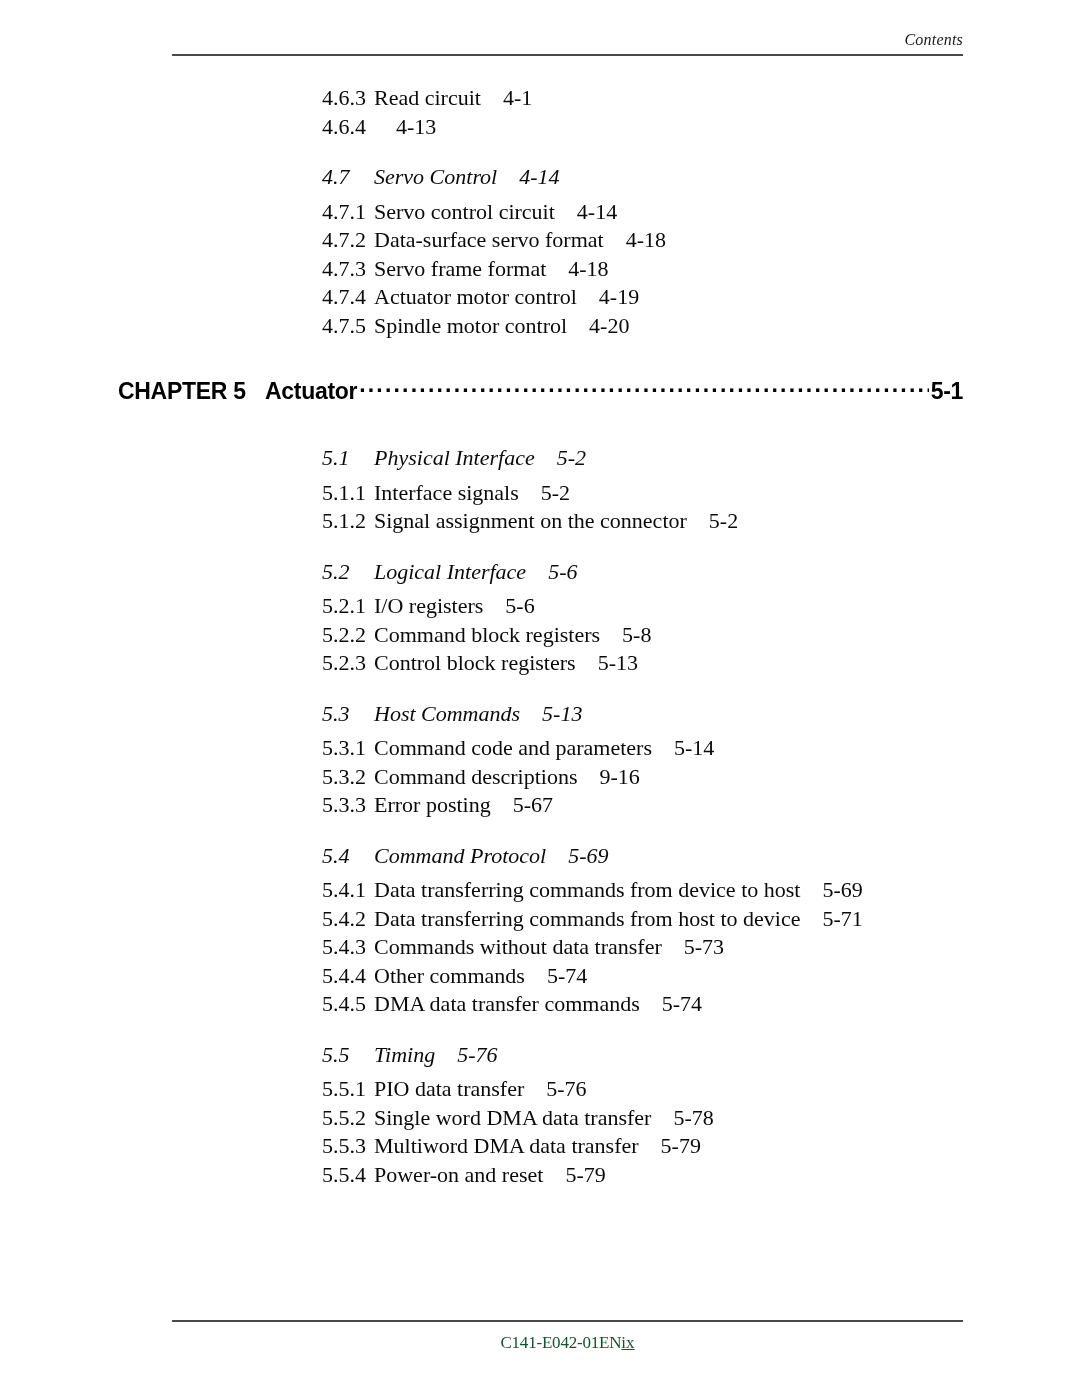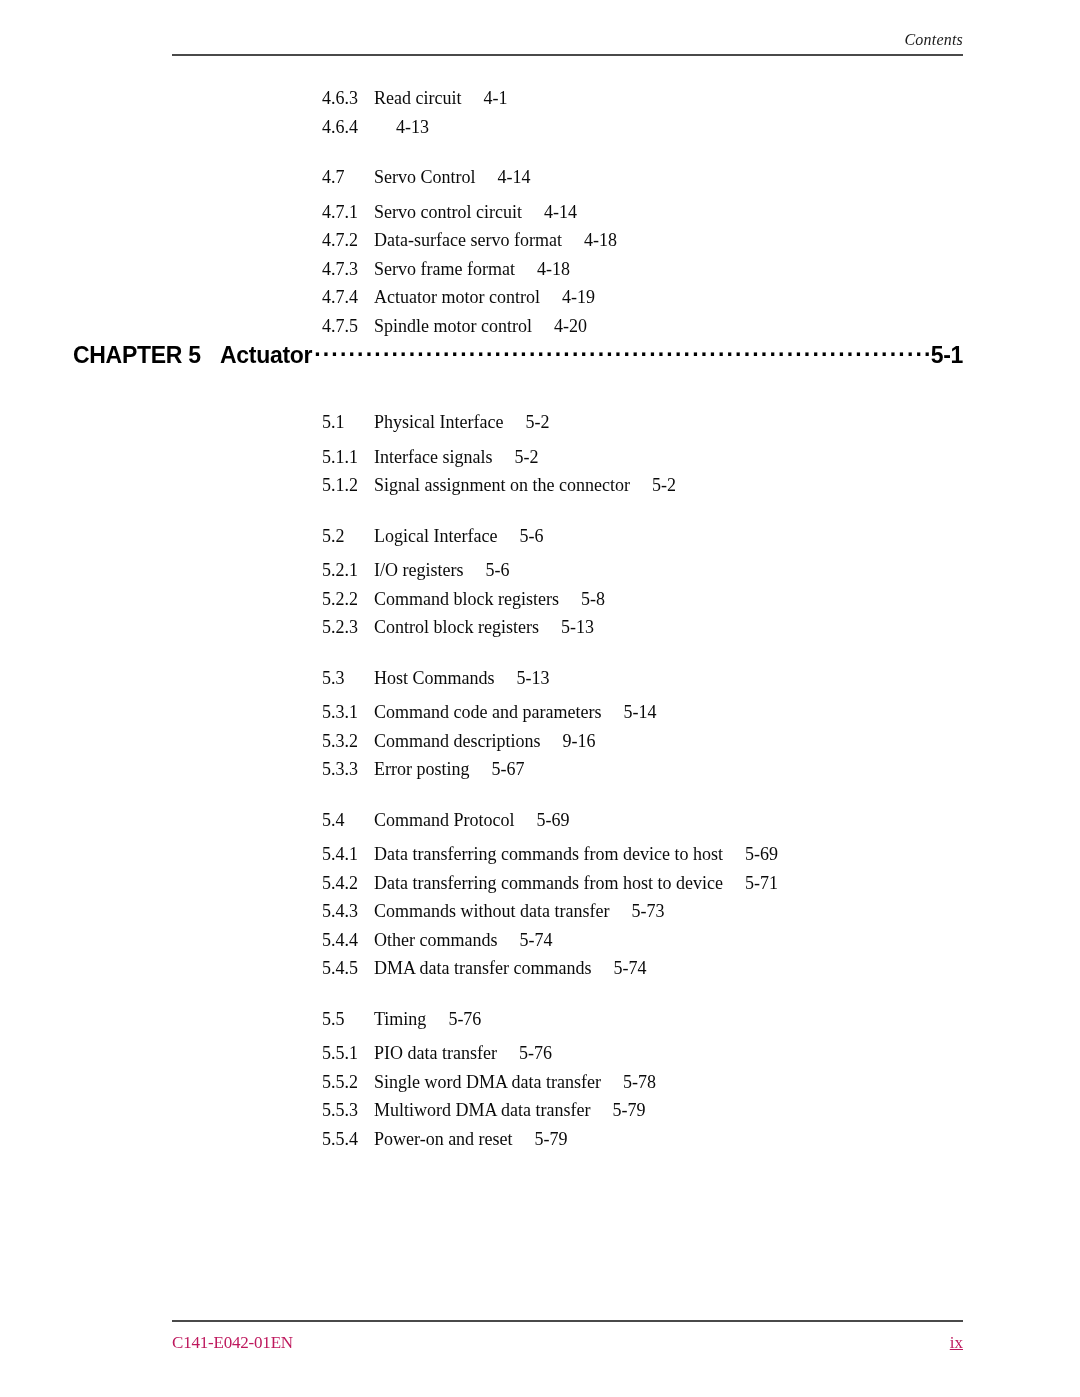--- a/index.html
+++ b/index.html
@@ -58,46 +58,48 @@
     margin: 0;
     padding: 0;
   }
   .group + .group {
     margin-top: 22px;
   }
 
   .toc-line {
     display: flex;
     align-items: baseline;
-    font-size: 18px;
+    font-size: 22px;
     line-height: 28.5px;
     white-space: nowrap;
     padding-left: 322px;
     color: #0a0a0a;
   }
   .toc-line.lvl2 {
     margin-bottom: 6px;
+    font-style: italic;
   }
   .toc-num {
     display: inline-block;
     min-width: 52px;
     flex: 0 0 auto;
   }
   .toc-title {
     flex: 0 0 auto;
   }
   .toc-page {
     flex: 0 0 auto;
     padding-left: 22px;
   }
 
   
   .chapter-block {
+    margin-top: 36px;
     margin-bottom: 38px;
-    padding-left: 73px;
+    padding-left: 118px;
     padding-right: 117px;
   }
   .chapter-row {
     display: flex;
     align-items: baseline;
     font-family: "Liberation Sans", "DejaVu Sans", sans-serif;
     font-weight: bold;
     font-size: 23px;
     line-height: 30px;
     letter-spacing: -0.3px;
@@ -139,26 +141,26 @@
     top: 1320px;
     width: 791px;
   }
   .footer-rule {
     height: 2px;
     background: #4a4a4a;
     width: 791px;
   }
   .footer-row {
     display: flex;
-    justify-content: space-between;
+    justify-content: center;
     align-items: baseline;
     margin-top: 10px;
     font-size: 17px;
     line-height: 22px;
-    color: #be185d;
+    color: #14532d;
   }
   .footer-doc { flex: 0 0 auto; letter-spacing: -0.2px; }
   .footer-page { flex: 0 0 auto; text-decoration: underline; }
 </style>
 </head>
 <body>
 
 <div class="page">
 
   <div class="header">

